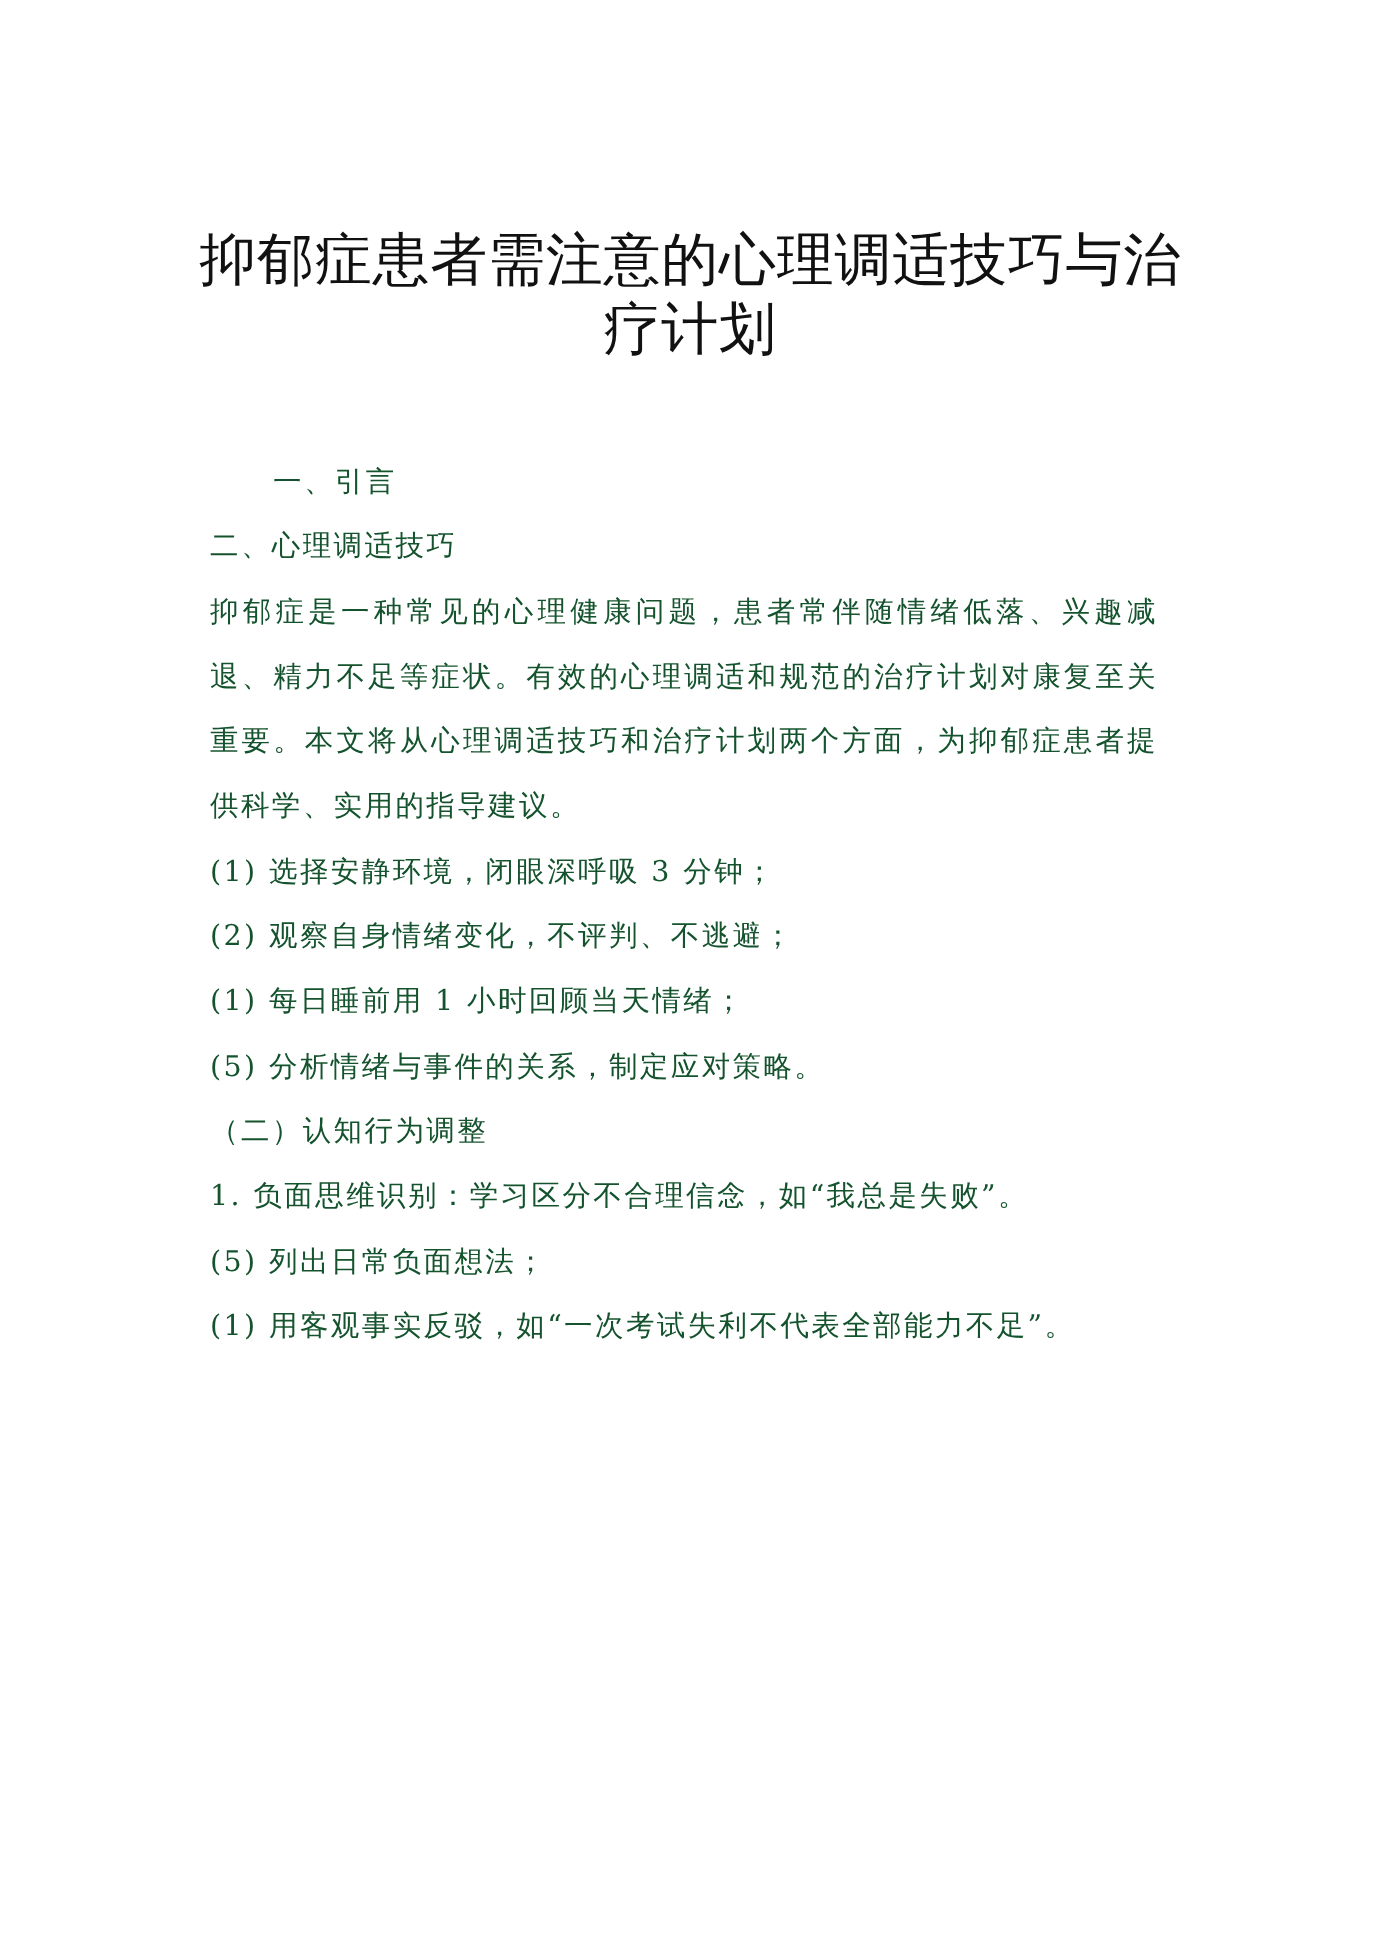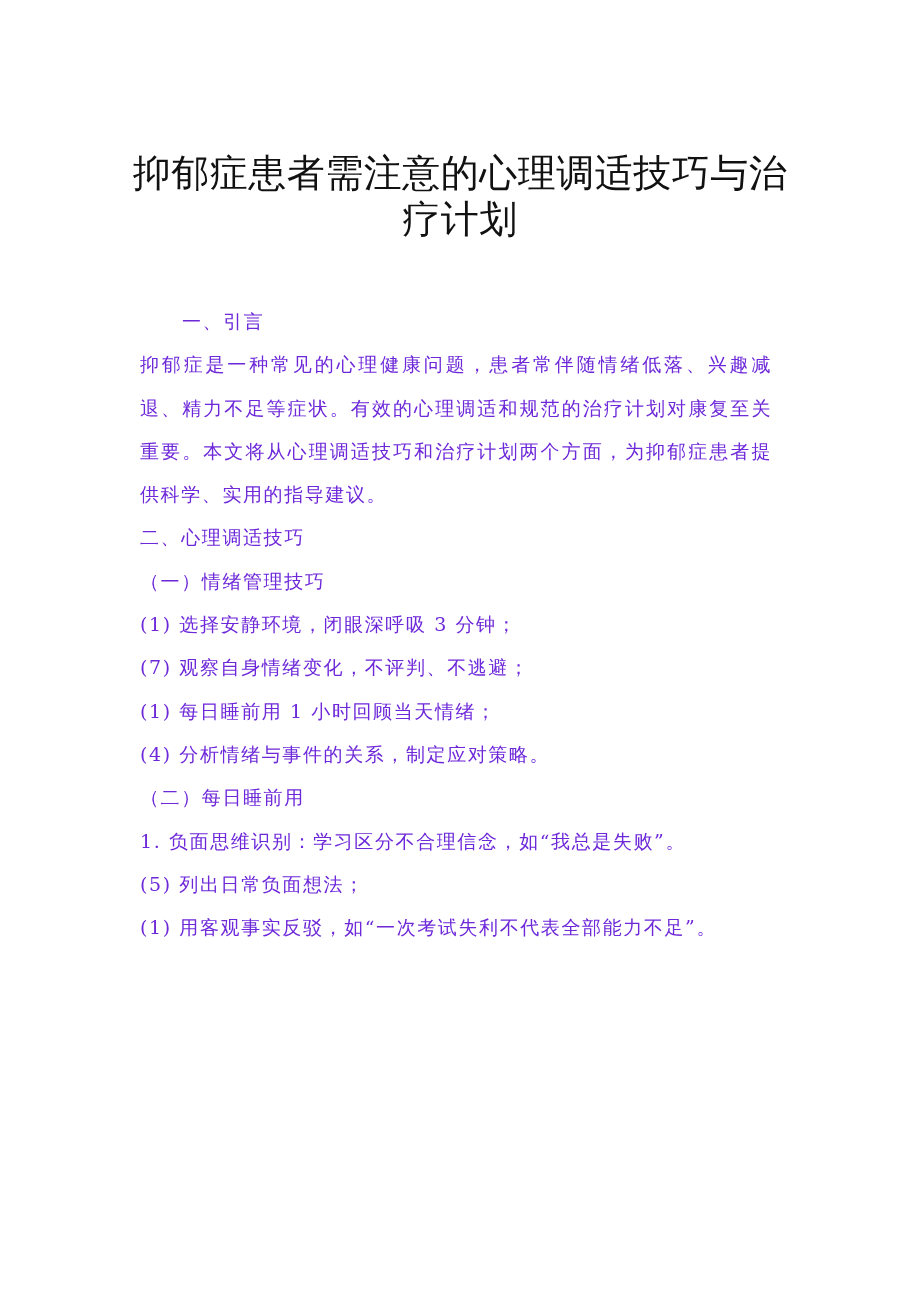--- a/index.html
+++ b/index.html
@@ -37,52 +37,51 @@
       letter-spacing: 0.5px;
     }
     .body-text {
       position: absolute;
       left: 140px;
       top: 300px;
       width: 632px;
       font-family: "DejaVu Serif", "Liberation Serif", serif;
       font-size: 19px;
       line-height: 43.3px;
-      color: #6d28d9;
+      color: #14532d;
       letter-spacing: 1.6px;
     }
     .body-text p {
       margin: 0;
       text-align: justify;
     }
     .indent2 { padding-left: 42px; }
     .sub-heading { margin-left: -2px; }
   </style>
 </head>
 <body>
 
 <div class="page">
 
   <h1 class="title">抑郁症患者需注意的心理调适技巧与治疗计划</h1>
 
   <div class="body-text">
 
     <p class="indent2">一、引言</p>
+    <p>二、心理调适技巧</p>
+
     <p>抑郁症是一种常见的心理健康问题，患者常伴随情绪低落、兴趣减退、精力不足等症状。有效的心理调适和规范的治疗计划对康复至关重要。本文将从心理调适技巧和治疗计划两个方面，为抑郁症患者提供科学、实用的指导建议。</p>
 
-    <p>二、心理调适技巧</p>
-
-    <p class="sub-heading">（一）情绪管理技巧</p>
 
     <p>(1) 选择安静环境，闭眼深呼吸 3 分钟；</p>
-    <p>(7) 观察自身情绪变化，不评判、不逃避；</p>
+    <p>(2) 观察自身情绪变化，不评判、不逃避；</p>
 
     <p>(1) 每日睡前用 1 小时回顾当天情绪；</p>
-    <p>(4) 分析情绪与事件的关系，制定应对策略。</p>
+    <p>(5) 分析情绪与事件的关系，制定应对策略。</p>
 
-    <p class="sub-heading">（二）每日睡前用</p>
+    <p class="sub-heading">（二）认知行为调整</p>
 
     <p>1. 负面思维识别：学习区分不合理信念，如“我总是失败”。</p>
     <p>(5) 列出日常负面想法；</p>
     <p>(1) 用客观事实反驳，如“一次考试失利不代表全部能力不足”。</p>
 
   </div>
 </div>
 
 </body></html>

